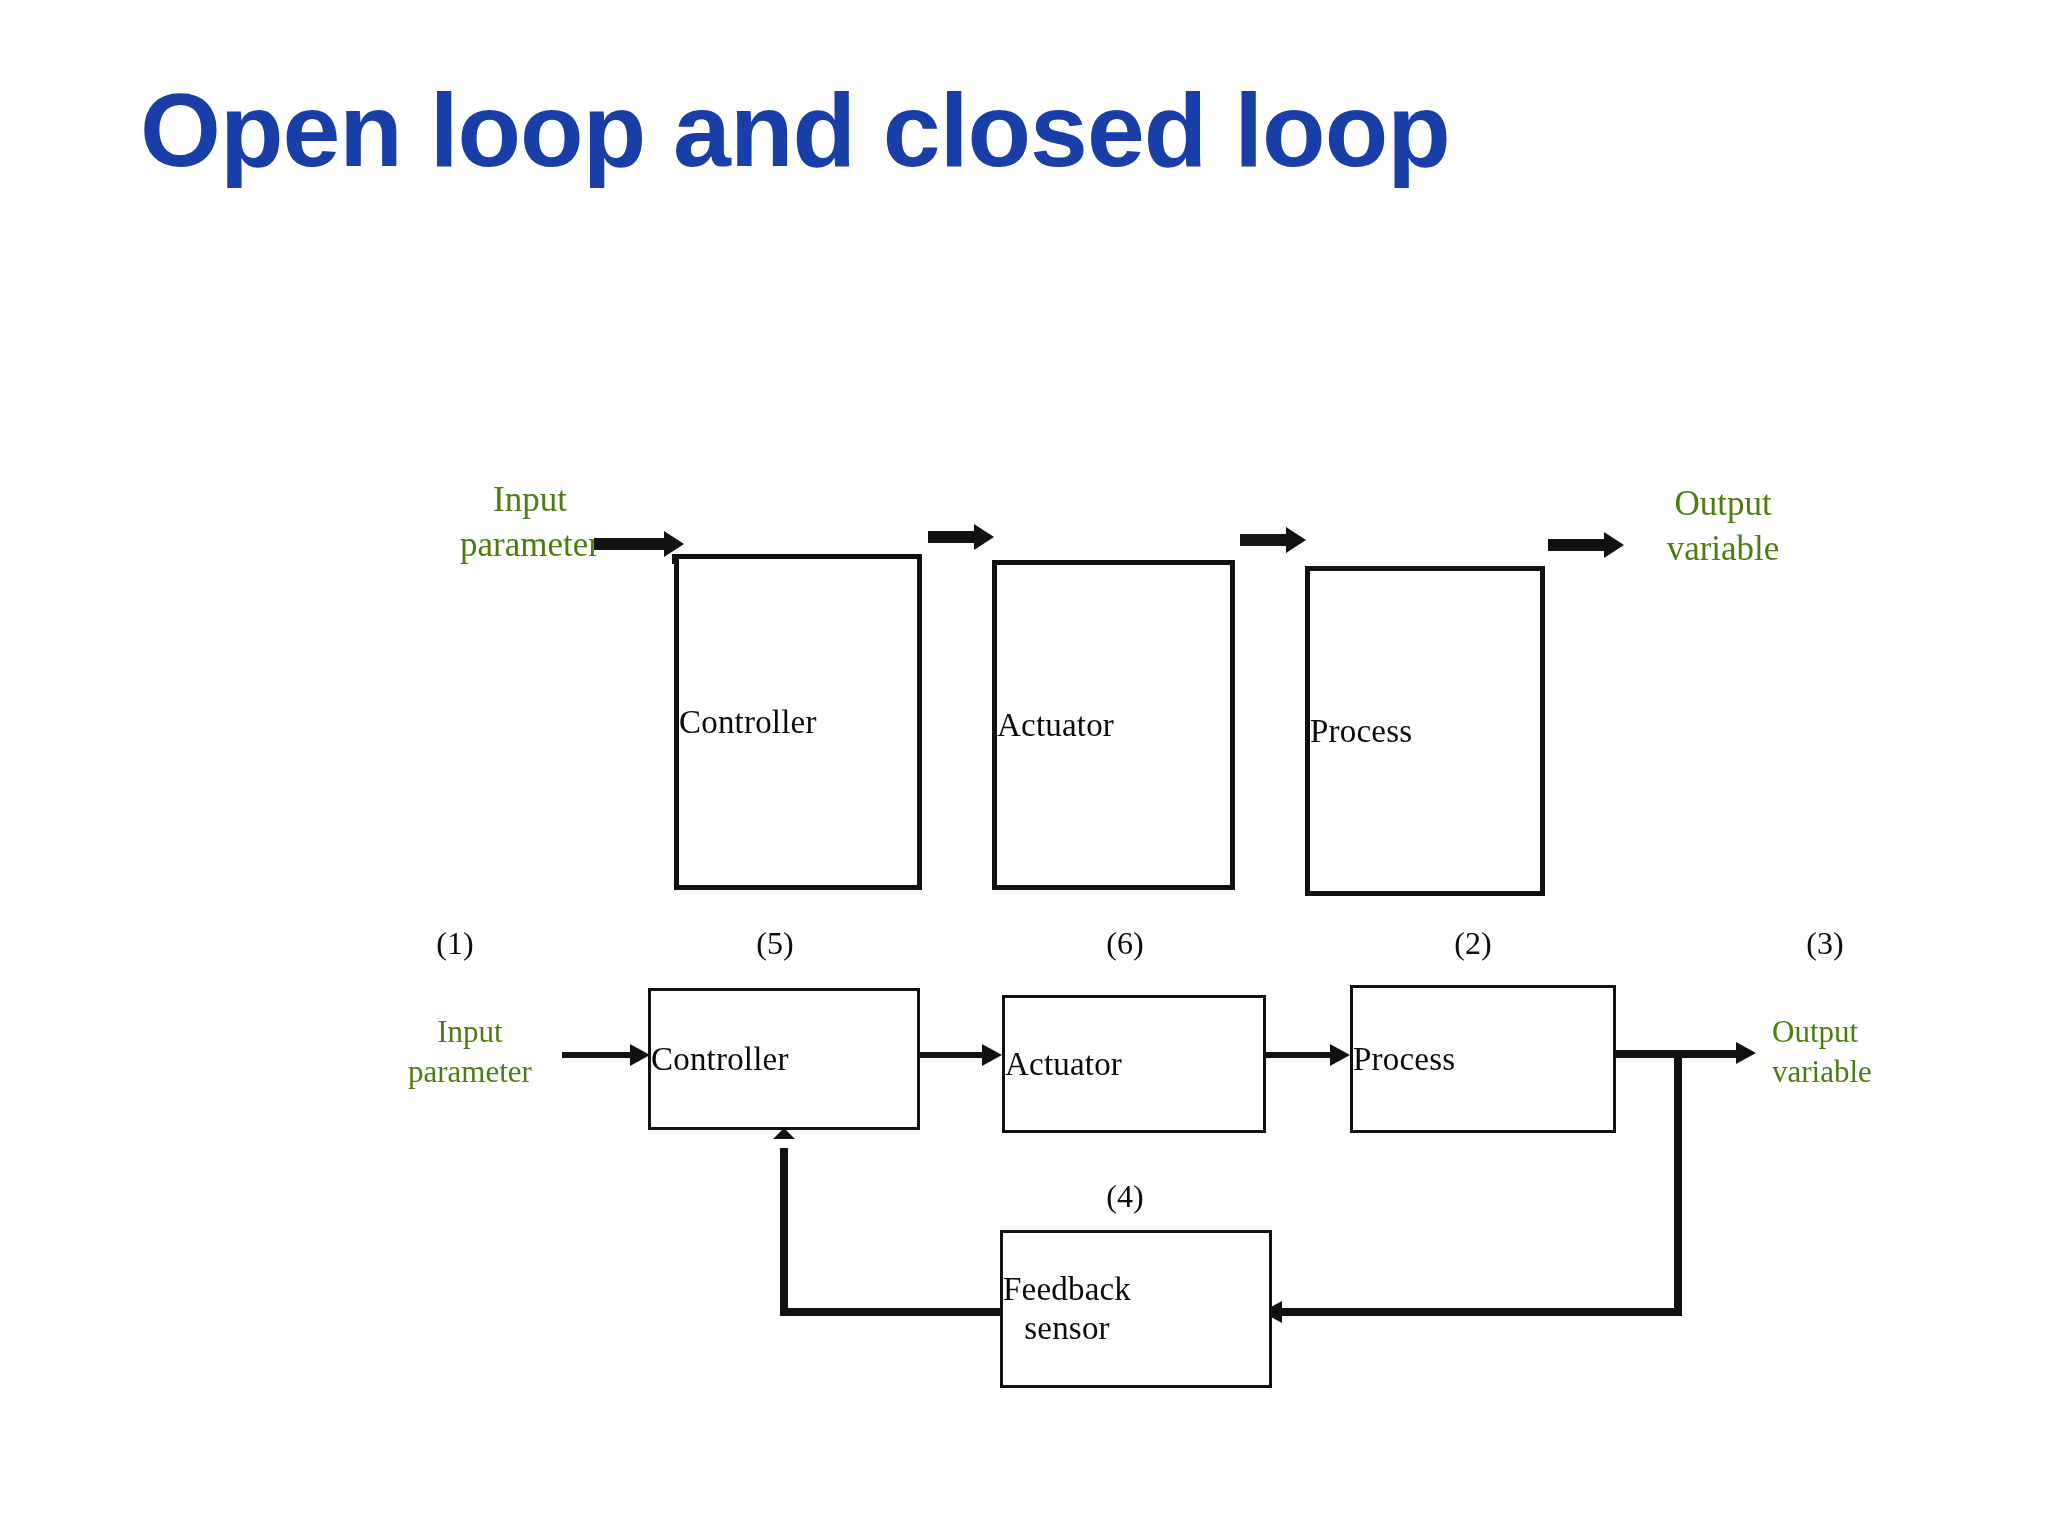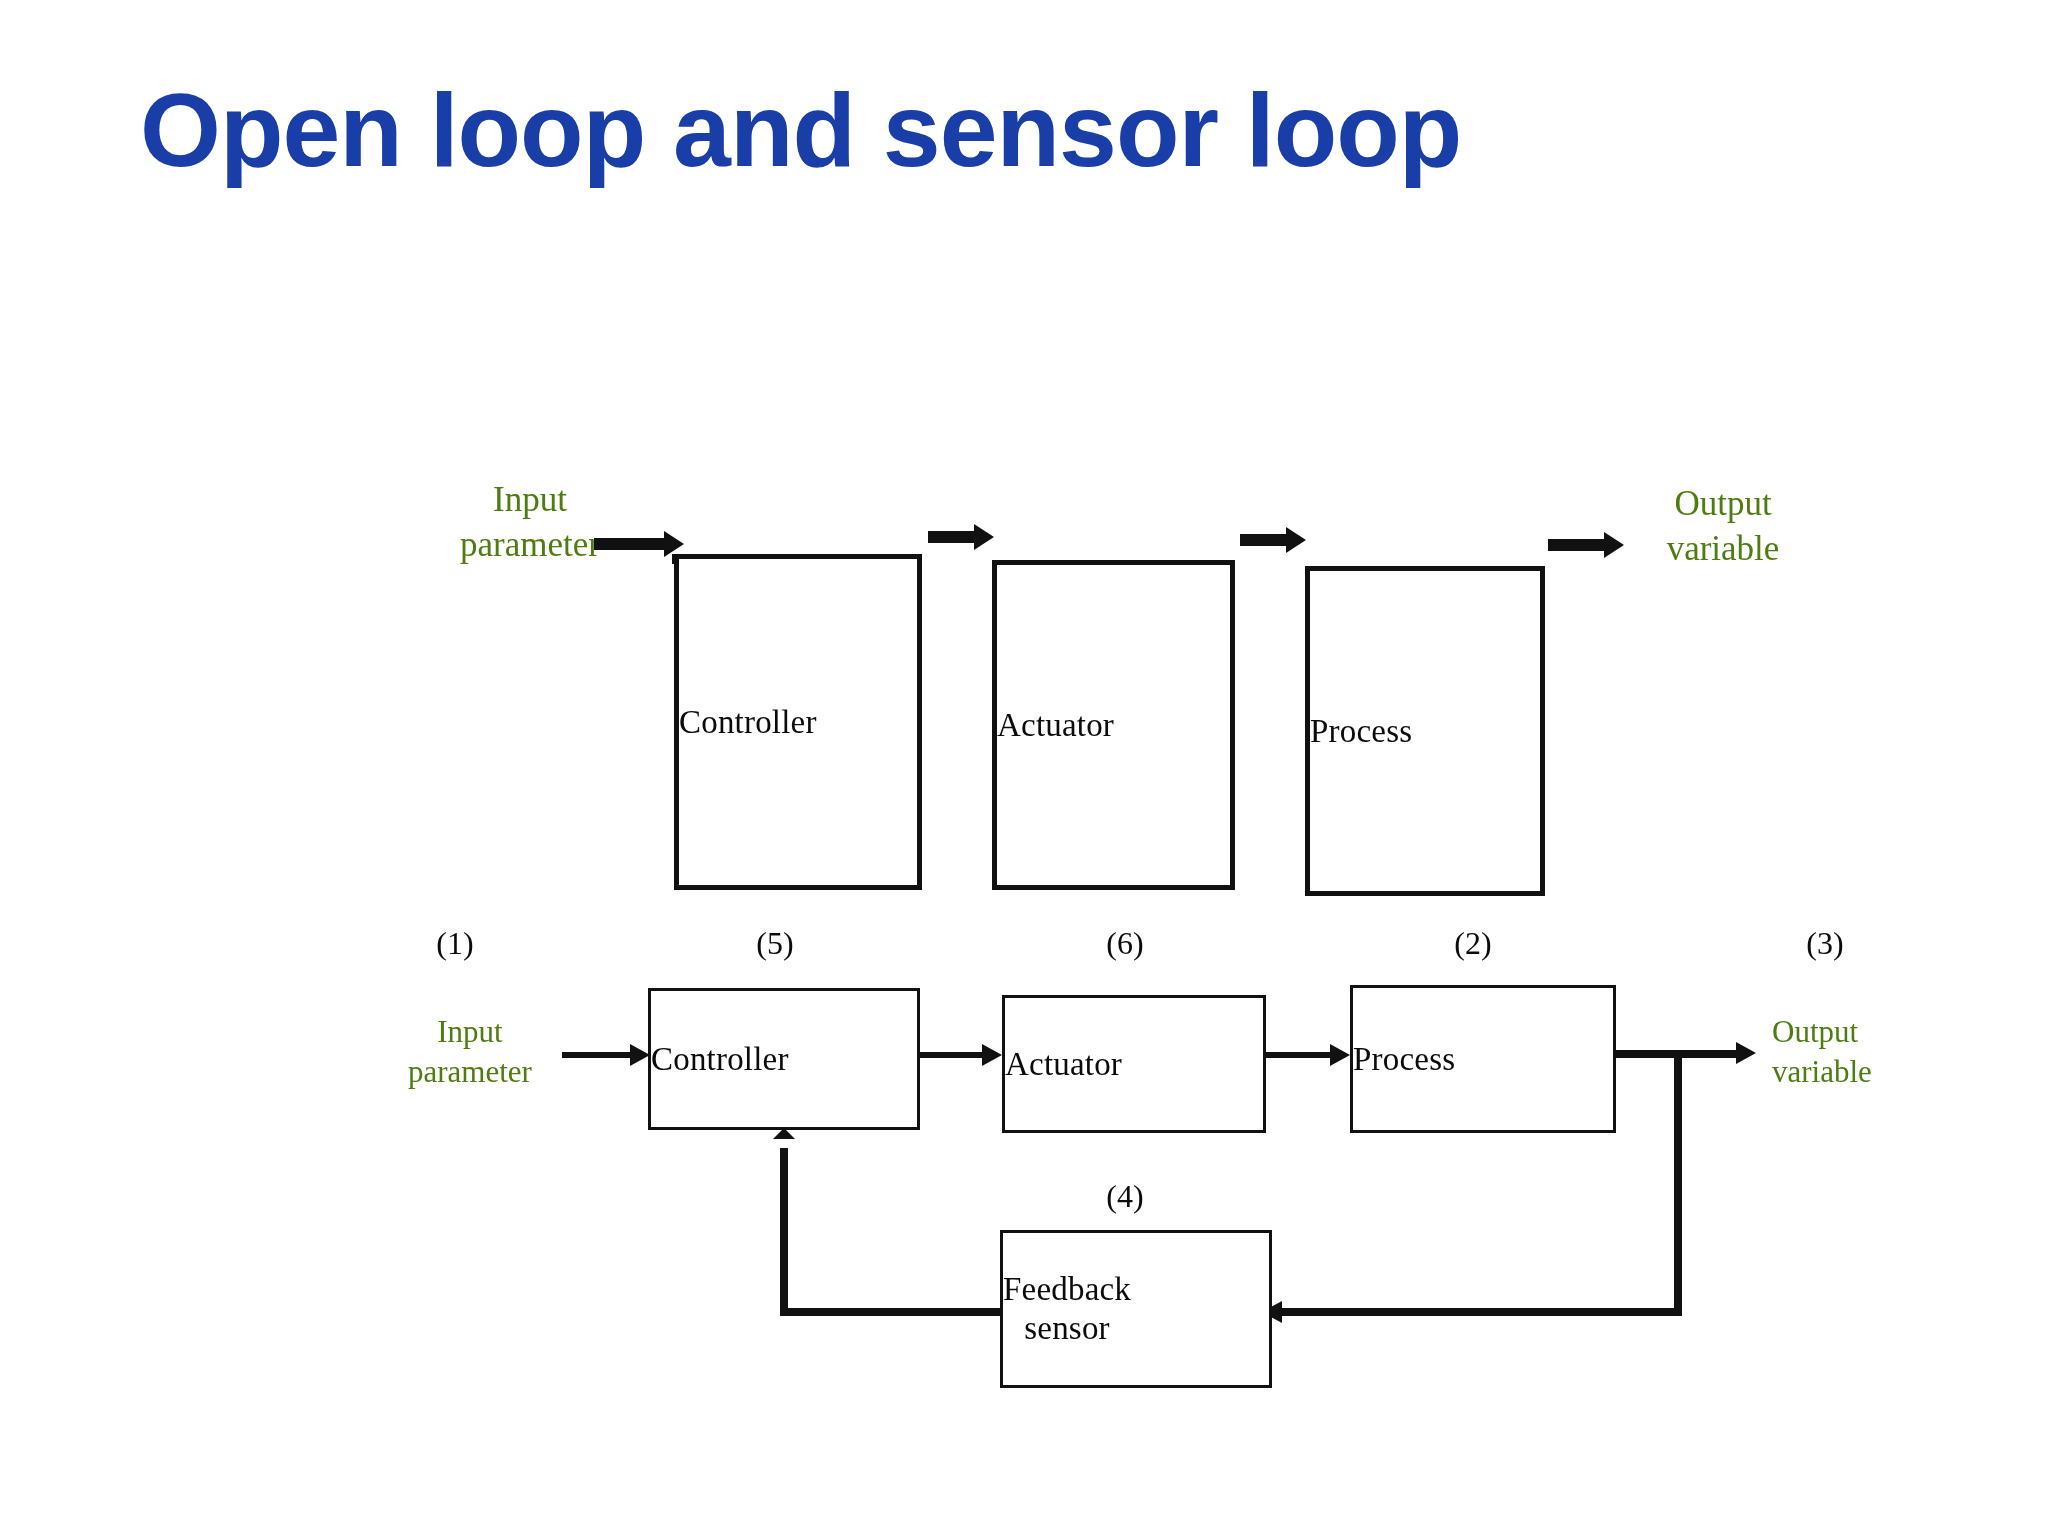--- a/index.html
+++ b/index.html
@@ -87,21 +87,21 @@
   .arrowR.thin,.arrowL.thin,.arrowU.thin{
     border-top-width:11px;border-bottom-width:11px;
   }
   .arrowU.thin{border-left-width:11px;border-right-width:11px;}
 </style>
 </head>
 <body>
 
 <div id="slide">
 
-  <div id="slide-title">Open loop and sensor loop</div>
+  <div id="slide-title">Open loop and closed loop</div>
 
   <div class="diagram" style="left:0;top:0;width:2048px;height:760px;">
 
     <div class="edge-label" style="left:430px;top:478px;width:200px;font-size:35px;">Input
 parameter</div>
 
     <div class="hline" style="left:594px;top:538px;width:72px;height:12px;"></div>
     <div class="arrowR" style="left:664px;top:531px;"></div>
 
     <div class="box thick" style="left:672px;top:554px;width:0;height:0;"></div>

